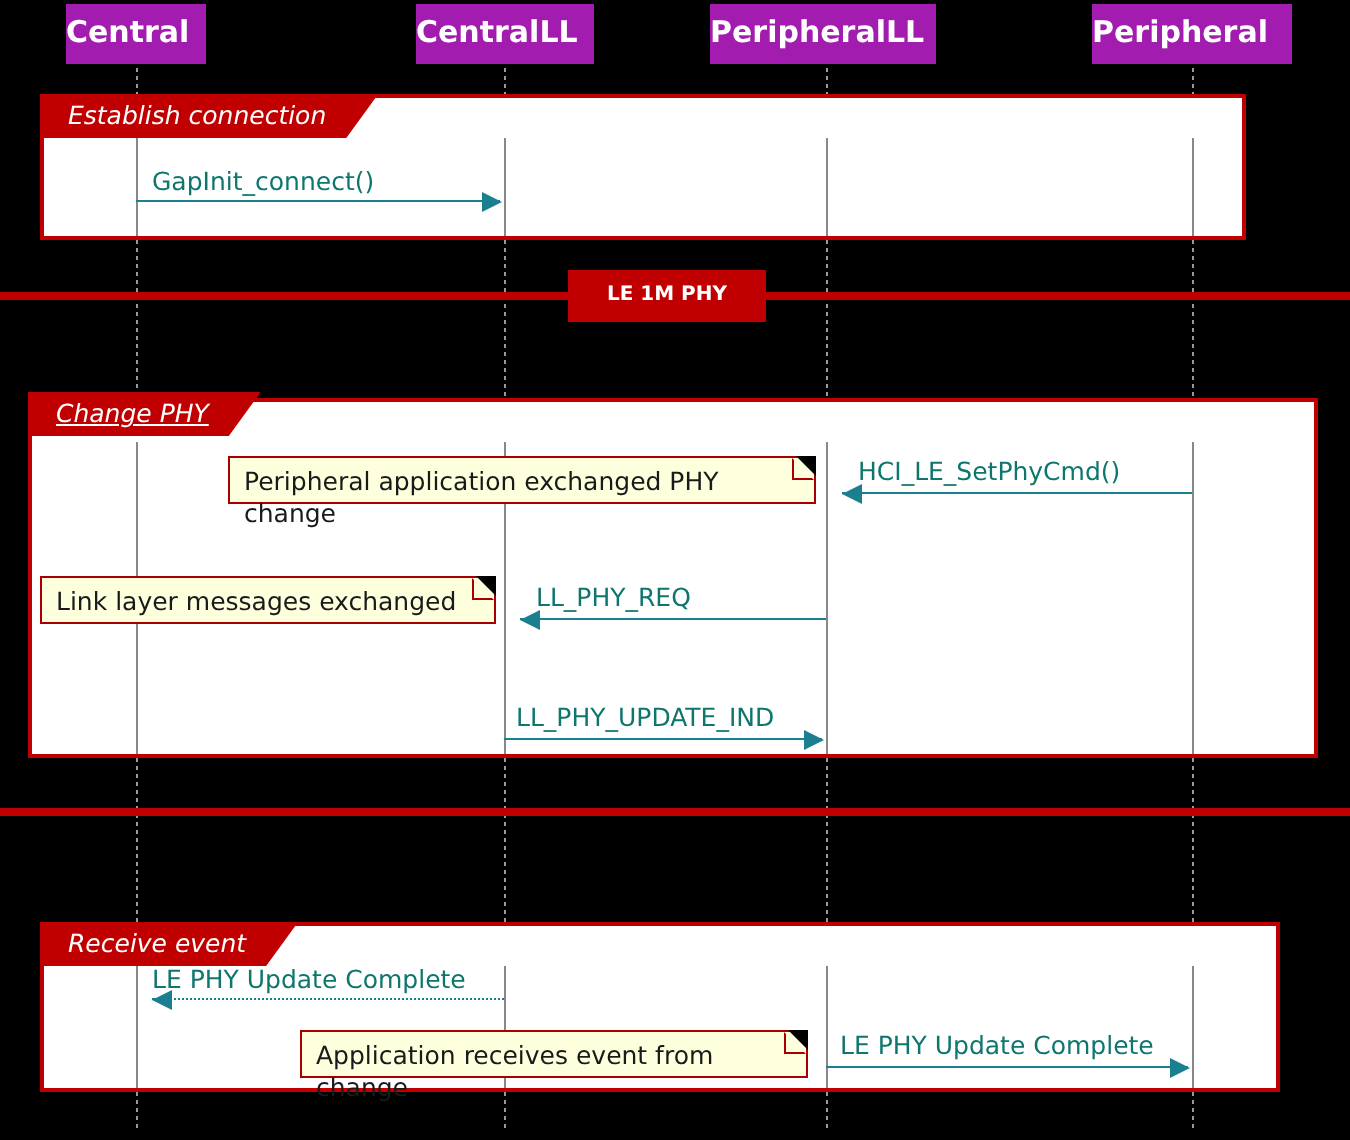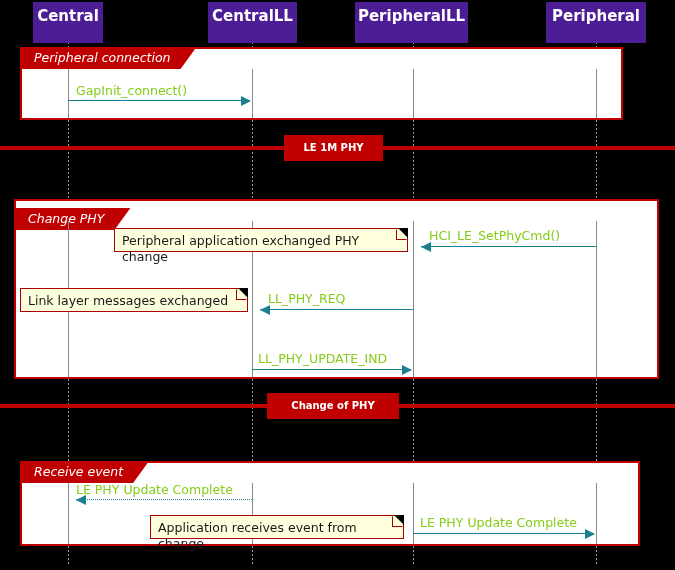--- a/index.html
+++ b/index.html
@@ -6,23 +6,23 @@
   html,body{margin:0;padding:0;}
   body{
     width:675px;height:570px;background:#000000;
     font-family:"DejaVu Sans","Liberation Sans",sans-serif;
     overflow:hidden;position:relative;
   }
   #canvas{position:absolute;left:0;top:0;width:675px;height:570px;}
 
   
   .participant{
-    position:absolute;background:#4c1d95;color:#FFFFFF;
+    position:absolute;background:#a21caf;color:#FFFFFF;
     font-weight:bold;font-size:15px;line-height:28px;
-    text-align:center;height:41px;box-sizing:border-box;
+    text-align:left;height:30px;box-sizing:border-box;
     white-space:nowrap;letter-spacing:0px;
   }
 
   
   .lifeline{position:absolute;width:1px;}
   .lifeline.solid{background:#888888;}
   .lifeline.dotted{
     background-image:linear-gradient(to bottom,#999999 50%,rgba(0,0,0,0) 0%);
     background-size:1px 4px;background-repeat:repeat-y;
   }
@@ -45,21 +45,21 @@
   .divider-label{
     position:absolute;background:#C00000;color:#FFFFFF;font-weight:bold;
     font-size:10px;line-height:26px;height:26px;padding:0 14px;
     white-space:nowrap;text-align:center;box-sizing:border-box;
   }
 
   
   .msg-line{position:absolute;height:0;border-top:1.5px solid #1A7F8E;}
   .msg-line.dotted{border-top:1.5px dotted #1A7F8E;}
   .msg-label{
-    position:absolute;color:#84cc16;font-size:12.5px;line-height:16px;
+    position:absolute;color:#0f766e;font-size:12.5px;line-height:16px;
     white-space:nowrap;
   }
   .arrowhead{position:absolute;width:0;height:0;}
   .arrowhead.right{
     border-top:5px solid transparent;border-bottom:5px solid transparent;
     border-left:10px solid #1A7F8E;
   }
   .arrowhead.left{
     border-top:5px solid transparent;border-bottom:5px solid transparent;
     border-right:10px solid #1A7F8E;
@@ -109,23 +109,23 @@
     <div class="lifeline solid" style="left: 413px; top: 461px; height: 85px;"></div>
     <div class="lifeline dotted" style="left: 413px; top: 546px; height: 20px;"></div>
     <div class="lifeline dotted" style="left: 596px; top: 30px; height: 17px;"></div>
     <div class="lifeline solid" style="left: 596px; top: 47px; height: 73px;"></div>
     <div class="lifeline dotted" style="left: 596px; top: 120px; height: 79px;"></div>
     <div class="lifeline solid" style="left: 596px; top: 199px; height: 180px;"></div>
     <div class="lifeline dotted" style="left: 596px; top: 379px; height: 82px;"></div>
     <div class="lifeline solid" style="left: 596px; top: 461px; height: 85px;"></div>
     <div class="lifeline dotted" style="left: 596px; top: 546px; height: 20px;"></div>
     <div class="frame" style="left: 20px; top: 47px; width: 603px; height: 73px;"></div>
-    <div class="frame-tab" style="left: 20px; top: 47px;">Peripheral connection</div>
+    <div class="frame-tab" style="left: 20px; top: 47px;">Establish connection</div>
     <div class="frame" style="left: 14px; top: 199px; width: 645px; height: 180px;"></div>
-    <div class="frame-tab" style="left: 14px; top: 208px;">Change PHY</div>
+    <div class="frame-tab" style="left: 14px; top: 196px; text-decoration: underline;">Change PHY</div>
     <div class="frame" style="left: 20px; top: 461px; width: 620px; height: 85px;"></div>
     <div class="frame-tab" style="left: 20px; top: 461px;">Receive event</div>
     <div class="lifeline solid" style="left: 68px; top: 69px; height: 49px;"></div>
     <div class="lifeline solid" style="left: 68px; top: 221px; height: 156px;"></div>
     <div class="lifeline solid" style="left: 68px; top: 483px; height: 61px;"></div>
     <div class="lifeline solid" style="left: 252px; top: 69px; height: 49px;"></div>
     <div class="lifeline solid" style="left: 252px; top: 221px; height: 156px;"></div>
     <div class="lifeline solid" style="left: 252px; top: 483px; height: 61px;"></div>
     <div class="lifeline solid" style="left: 413px; top: 69px; height: 49px;"></div>
     <div class="lifeline solid" style="left: 413px; top: 221px; height: 156px;"></div>
@@ -154,14 +154,13 @@
     <div class="msg-label" style="left: 76px; top: 482px;">LE PHY Update Complete</div>
     <div class="msg-line" style="left: 413px; top: 533px; width: 181px;"></div>
     <div class="arrowhead right" style="top: 529px; left: 585px;"></div>
     <div class="msg-label" style="left: 420px; top: 515px;">LE PHY Update Complete</div>
     <div class="note" style="left: 114px; top: 228px; width: 294px; height: 24px;"><span>Peripheral application exchanged PHY change</span><span class="note-fold2"></span><span class="note-fold"></span></div>
     <div class="note" style="left: 20px; top: 288px; width: 228px; height: 24px;"><span>Link layer messages exchanged</span><span class="note-fold2"></span><span class="note-fold"></span></div>
     <div class="note" style="left: 150px; top: 515px; width: 254px; height: 24px;"><span>Application receives event from change</span><span class="note-fold2"></span><span class="note-fold"></span></div>
     <div class="divider-line" style="top: 146px;"></div>
     <div class="divider-label" style="left: 284px; top: 135px; width: 99px;">LE 1M PHY</div>
     <div class="divider-line" style="top: 404px;"></div>
-    <div class="divider-label" style="left: 267px; top: 393px; width: 132px;">Change of PHY</div>
   </div>
 
 </body></html>

